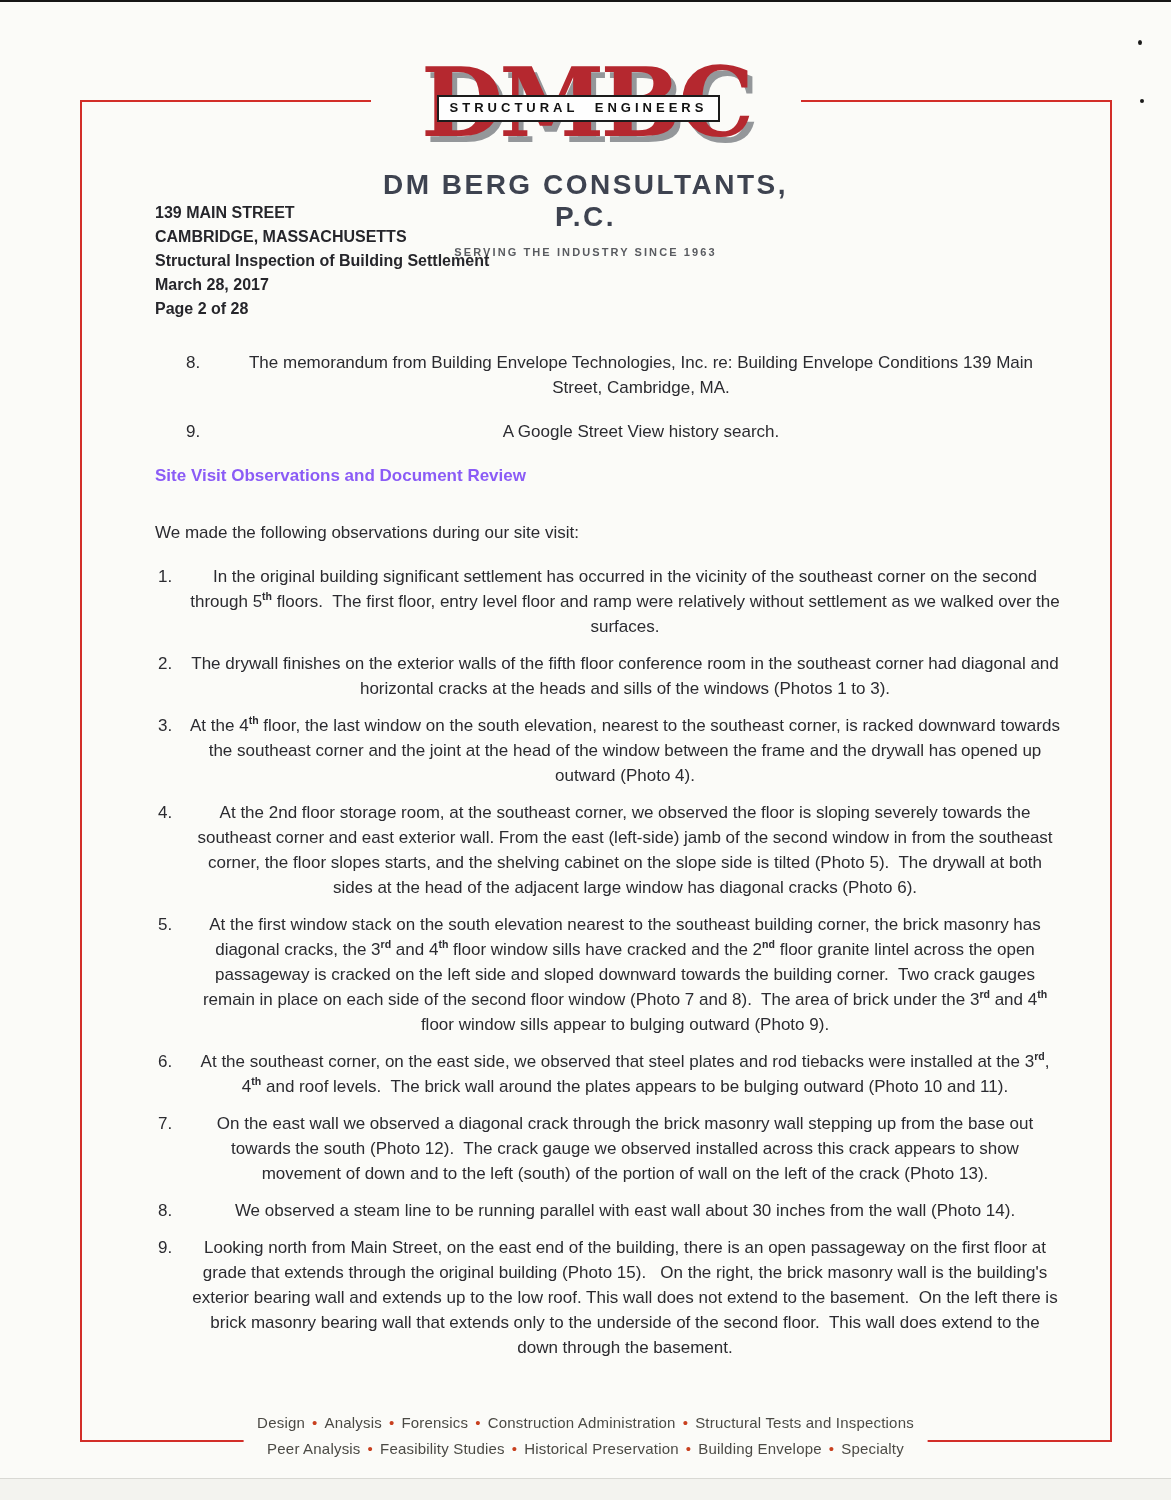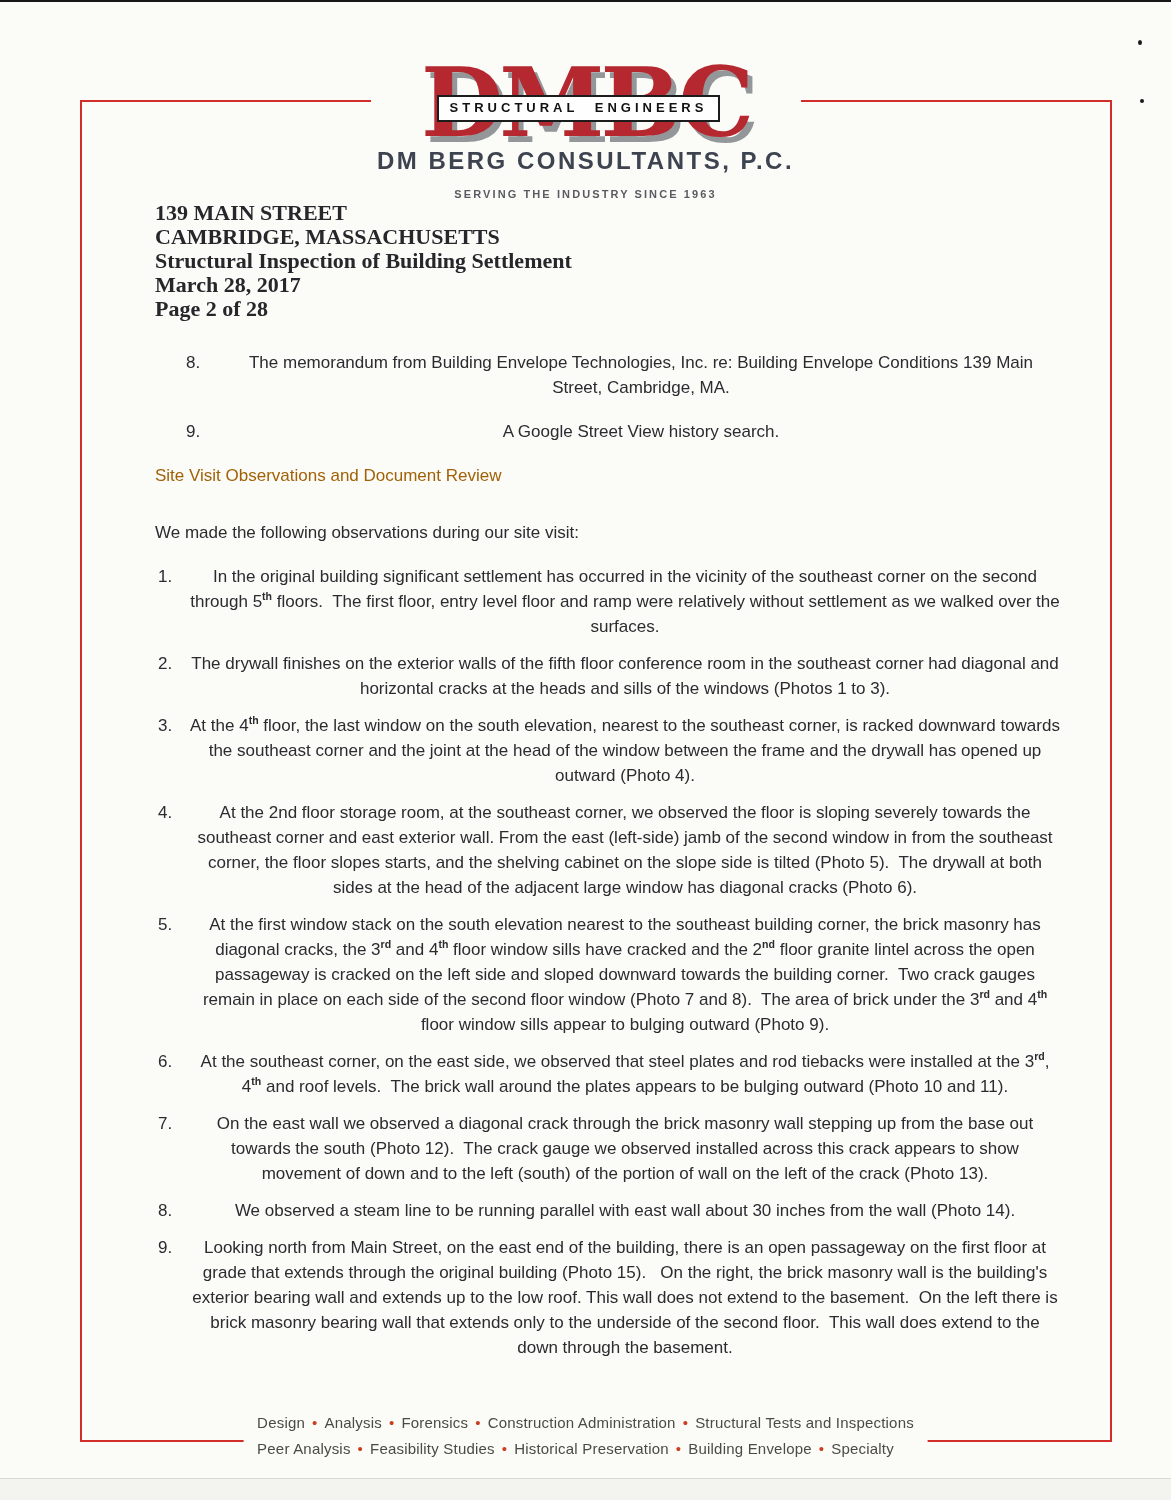--- a/index.html
+++ b/index.html
@@ -14,42 +14,42 @@
   
   .logo-block{position:absolute;top:58px;left:50%;transform:translateX(-50%);
               width:430px;text-align:center;background:#fbfbf8;z-index:2;padding-bottom:4px;}
   .logo-mark{position:relative;display:inline-block;font-family:"DejaVu Serif",serif;font-weight:bold;
              font-size:95px;line-height:0.94;letter-spacing:-4px;color:#b5282f;
              text-shadow:5px 6px 0 #94979a;}
   .logo-banner{position:absolute;left:16px;right:30px;top:37px;height:23px;background:#fefefe;
                border:2px solid #1c1c1c;display:flex;align-items:center;justify-content:center;
                font-family:"Liberation Sans",sans-serif;font-weight:bold;font-size:13px;
                letter-spacing:4px;word-spacing:9px;color:#111;text-shadow:none;}
-  .logo-company{margin-top:0;font-weight:bold;font-size:24px;letter-spacing:2.5px;color:#3e4350;}
+  .logo-company{margin-top:22px;font-weight:bold;font-size:28px;letter-spacing:2.5px;color:#3e4350;}
   .logo-tagline{margin-top:13px;font-weight:bold;font-size:11px;letter-spacing:2.1px;color:#595b60;}
 
   
-  .address{position:absolute;left:155px;top:201px;font-weight:bold;font-size:22px;
-           line-height:24px;color:#26262b;z-index:3;font-family:Liberation Serif, serif;}
+  .address{position:absolute;left:155px;top:201px;font-weight:bold;font-size:16px;
+           line-height:24px;color:#26262b;z-index:3;}
 
   
   .content{position:absolute;left:155px;top:350px;width:905px;font-size:17px;line-height:25px;z-index:3;}
   .doc-item{display:flex;margin-bottom:19px;}
   .doc-item .num{flex:none;width:36px;margin-left:31px;}
   .obs-item{display:flex;margin-bottom:12px;}
   .obs-item .num{flex:none;width:32px;margin-left:3px;}
   .item-text{flex:1;white-space:pre-wrap;text-align:center;}
-  .section-heading{font-weight:normal;margin:14px 0 0 0;color:#a16207;}
+  .section-heading{font-weight:bold;margin:14px 0 0 0;color:#8b5cf6;}
   .intro{margin-top:32px;}
   .obs-list{margin-top:19px;}
   sup{font-size:0.62em;vertical-align:super;line-height:0;font-weight:bold;}
 
   
   .footer{position:absolute;top:1410px;left:50%;transform:translateX(-50%);z-index:2;
-          background:#fbfbf8;padding:0 14px;white-space:nowrap;
+          background:#fbfbf8;padding:0 14px;text-align:center;white-space:nowrap;
           font-size:15px;line-height:26px;color:#4b4a45;letter-spacing:0.2px;}
   .footer .bullet{color:#c8401f;margin:0 7px;}
 
   
   .scan-bottom{position:absolute;left:0;right:0;top:1478px;height:22px;background:#f3f3ef;
                border-top:1px solid #d9d9d4;}
 </style>
 </head>
 <body>
 

